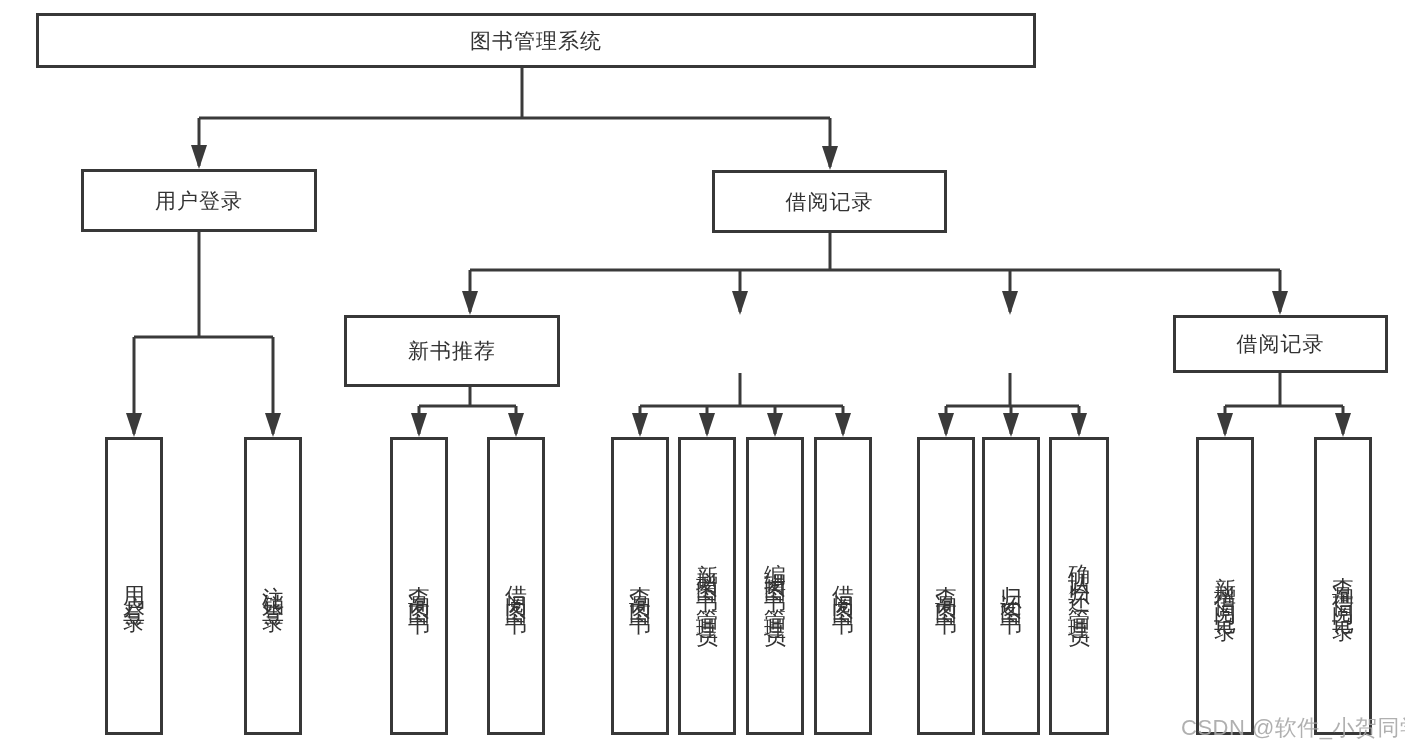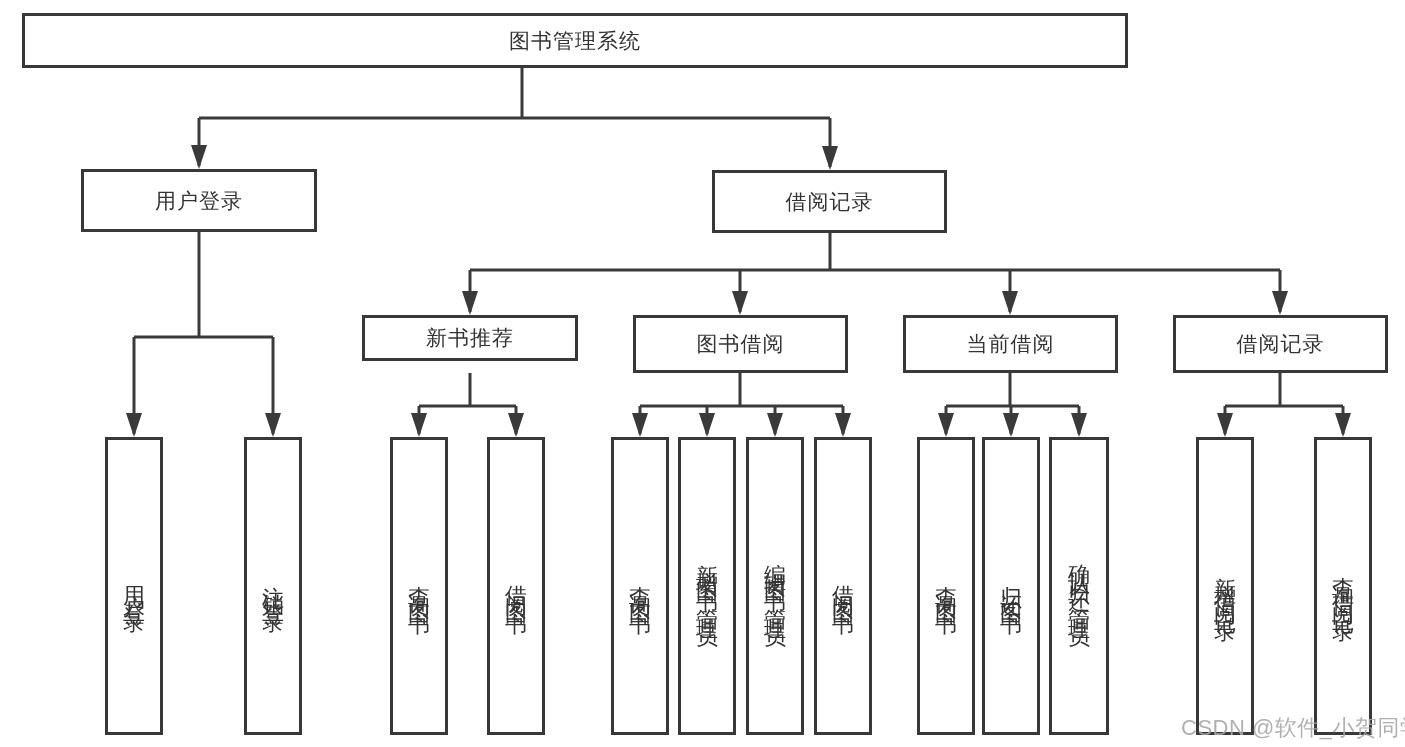--- a/index.html
+++ b/index.html
@@ -135,39 +135,33 @@
       <polygon points="767,413 783,413 775,437"></polygon>
       <polygon points="835,413 851,413 843,437"></polygon>
       <polygon points="938,413 954,413 946,437"></polygon>
       <polygon points="1003,413 1019,413 1011,437"></polygon>
       <polygon points="1071,413 1087,413 1079,437"></polygon>
       <polygon points="1217,413 1233,413 1225,437"></polygon>
       <polygon points="1335,413 1351,413 1343,437"></polygon>
     </g>
   </svg>
 
-  <div class="box" style="left:22px;top:13px;width:1106px;height:55px">
+  <div class="box" style="left:36px;top:13px;width:1000px;height:55px">
     <span class="hlabel">图书管理系统</span>
   </div>
 
   <div class="box" style="left:81px;top:169px;width:236px;height:63px">
     <span class="hlabel">用户登录</span>
   </div>
   <div class="box" style="left:712px;top:170px;width:235px;height:63px">
     <span class="hlabel">借阅记录</span>
   </div>
 
-  <div class="box" style="left:362px;top:315px;width:216px;height:46px">
+  <div class="box" style="left:344px;top:315px;width:216px;height:72px">
     <span class="hlabel">新书推荐</span>
-  </div>
-  <div class="box" style="left:633px;top:315px;width:215px;height:58px">
-    <span class="hlabel">图书借阅</span>
-  </div>
-  <div class="box" style="left:903px;top:315px;width:215px;height:58px">
-    <span class="hlabel">当前借阅</span>
   </div>
   <div class="box" style="left:1173px;top:315px;width:215px;height:58px">
     <span class="hlabel">借阅记录</span>
   </div>
 
   <div class="box" style="left:105px;top:437px;width:58px;height:298px">
     <span class="vtext">用户登录</span>
   </div>
   <div class="box" style="left:244px;top:437px;width:58px;height:298px">
     <span class="vtext">注销登录</span>

